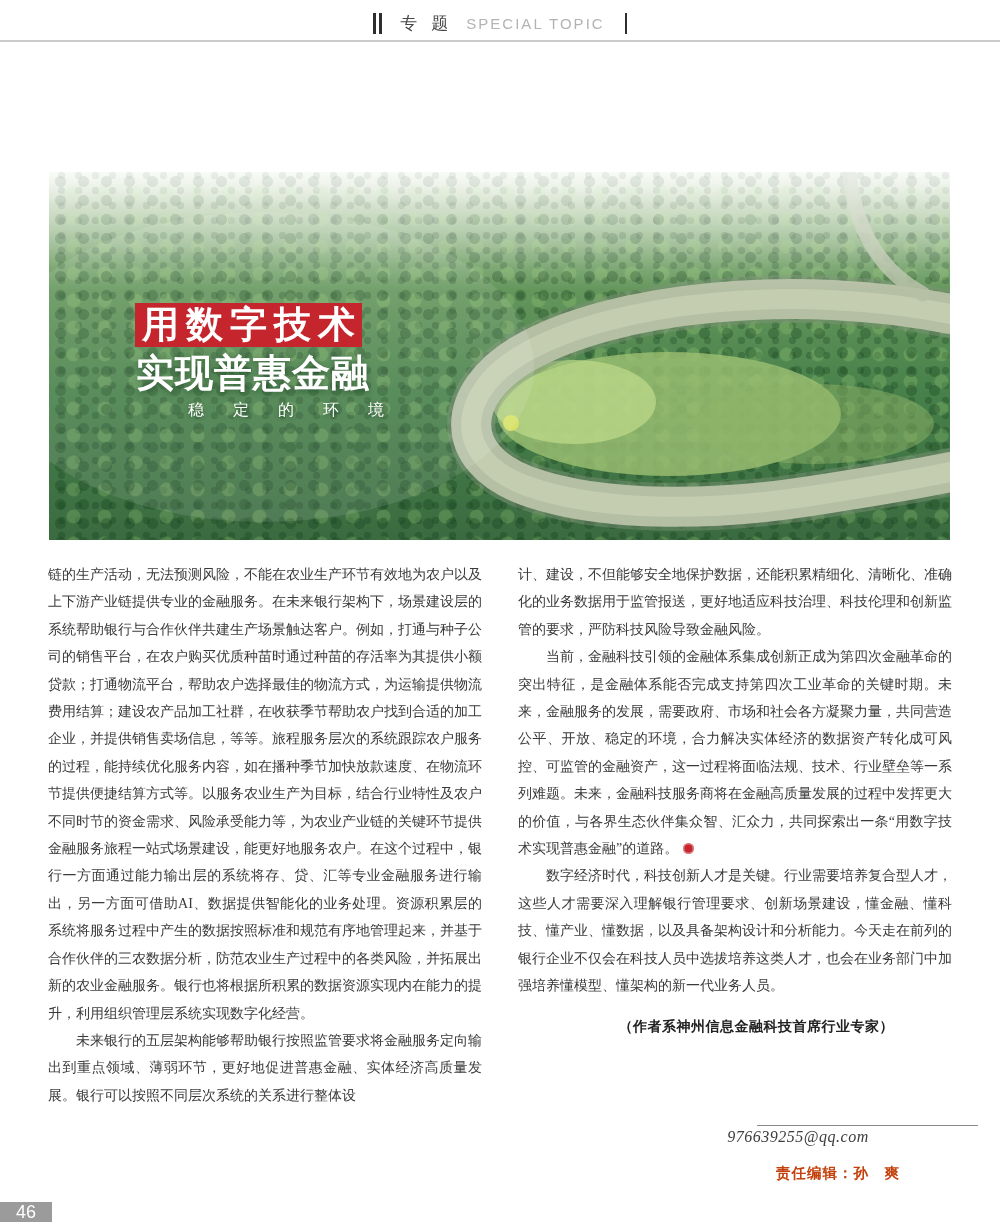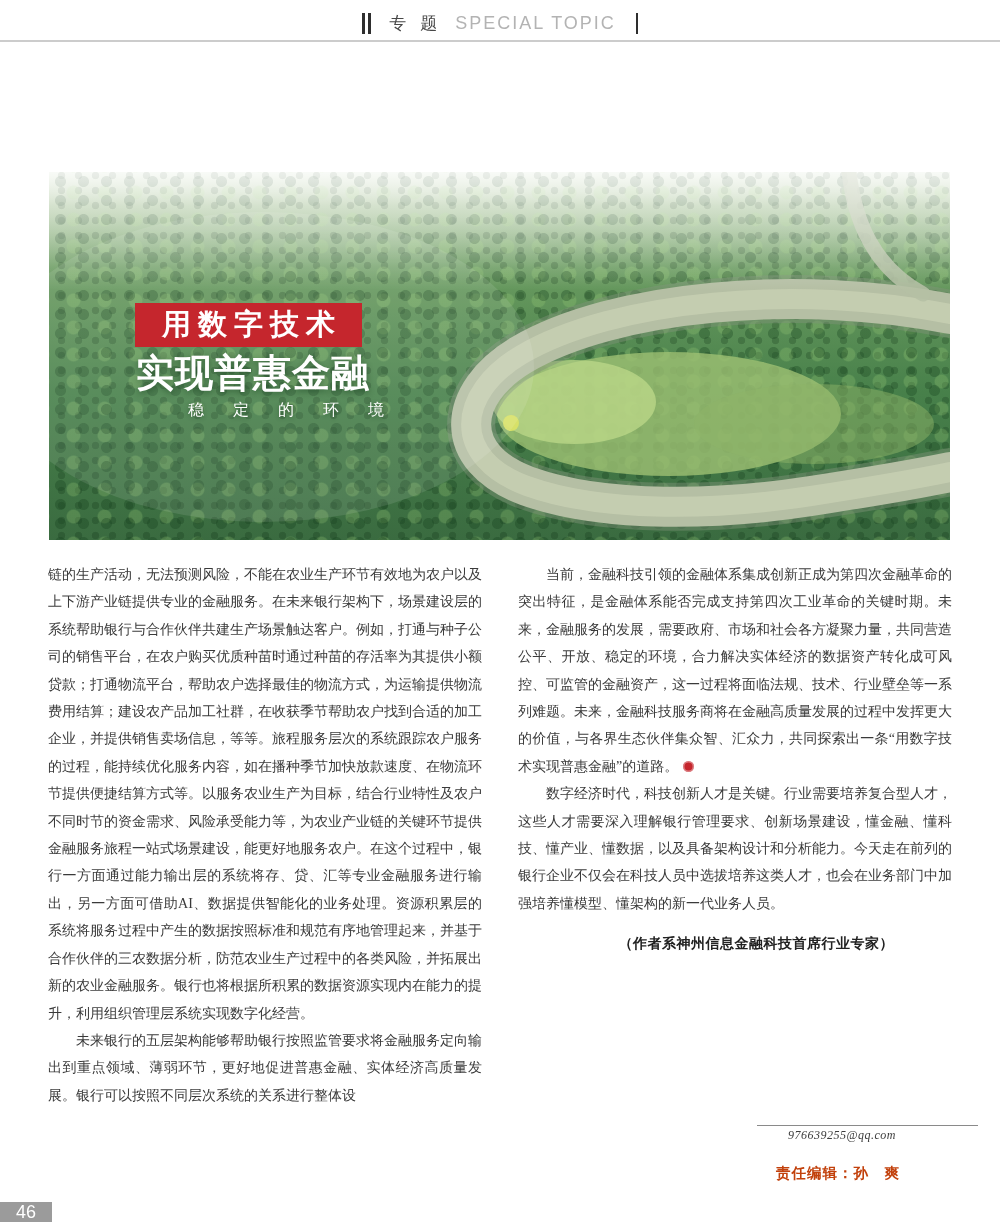--- a/index.html
+++ b/index.html
@@ -16,21 +16,21 @@
   }
   .dbar { display:flex; gap:3px; }
   .dbar i, .sbar i { display:block; width:3px; height:21px; background:#2e2e2e; }
   .sbar i { width:2px; }
   .topic-cn {
     font-family:"Liberation Sans","DejaVu Sans",sans-serif;
     font-size:17px; color:#474747; letter-spacing:14px; margin-left:4px;
   }
   .topic-en {
     font-family:"Liberation Sans","DejaVu Sans",sans-serif;
-    font-size:18px; color:#b3b3b3; letter-spacing:2px; margin-left:-10px; margin-right:6px;
+    font-size:15px; color:#b3b3b3; letter-spacing:2px; margin-left:-10px; margin-right:6px;
   }
   .top-rule { position:absolute; top:40px; left:0; width:1000px; height:2px; background:#cccccc; }
 
   
   .hero {
     position:absolute; left:49px; top:172px; width:901px; height:368px;
     background:linear-gradient(#e8efe2 0%, #a9c49a 9%, #6a9b60 26%, #47804a 60%, #3a6b40 100%);
     overflow:hidden;
   }
   .hero-texture {
@@ -40,21 +40,21 @@
       radial-gradient(circle, rgba(158,208,122,0.30) 0 30%, rgba(158,208,122,0) 37%),
       radial-gradient(circle, rgba(8,40,14,0.26) 0 30%, rgba(8,40,14,0) 36%);
     background-size:23px 19px, 31px 27px, 17px 15px;
     background-position:0 0, 9px 7px, 4px 11px;
   }
   .hero-svg { position:absolute; inset:0; width:100%; height:100%; }
   .hero-title1 {
     position:absolute; left:86px; top:131px; width:227px; height:44px;
     display:flex; align-items:center; justify-content:center;
     color:#ffffff; font-family:"Liberation Sans","DejaVu Sans",sans-serif;
-    font-weight:bold; font-size:29px; letter-spacing:7px; text-indent:7px;
+    font-weight:bold; font-size:37px; letter-spacing:7px; text-indent:7px;
   }
   .hero-title2 {
     position:absolute; left:87px; top:176px;
     color:#ffffff; font-family:Liberation Serif, serif;
     font-weight:bold; font-size:38px; letter-spacing:1px;
     text-shadow:0 2px 6px rgba(0,40,10,.45);
   }
   .hero-subtitle {
     position:absolute; left:139px; top:228px;
     color:#ffffff; font-family:"Liberation Sans","DejaVu Sans",sans-serif;
@@ -81,22 +81,22 @@
     font-weight:bold; color:#222; letter-spacing:.5px;
   }
 
   
   .editor-name {
     position:absolute; left:700px; top:1164px; width:200px; text-align:right;
     font-weight:bold; font-size:14.5px; color:#c2410c; letter-spacing:1px;
   }
   .editor-rule { position:absolute; left:757px; top:1125px; width:221px; height:1px; background:#8a8a8a; }
   .editor-email {
-    position:absolute; left:700px; top:1128px; width:196px; text-align:right;
-    font-style:italic; font-size:12px; color:#3c3c3c; letter-spacing:.5px;
+    position:absolute; left:700px; top:1128px; width:196px; text-align:center;
+    font-style:italic; font-size:16px; color:#3c3c3c; letter-spacing:.5px;
   }
 
   
   .page-num-box {
     position:absolute; left:0; top:1202px; width:52px; height:20px;
     background:#9b9b9b; display:flex; align-items:center; justify-content:center;
   }
   .page-num-box span {
     color:#ffffff; font-family:"Liberation Sans","DejaVu Sans",sans-serif; font-size:18px;
   }
@@ -148,20 +148,21 @@
     <div class="hero-title2">实现普惠金融</div>
     <div class="hero-subtitle">稳定的环境</div>
   </div>
 
   <div class="col col-left">
     <p>链的生产活动，无法预测风险，不能在农业生产环节有效地为农户以及上下游产业链提供专业的金融服务。在未来银行架构下，场景建设层的系统帮助银行与合作伙伴共建生产场景触达客户。例如，打通与种子公司的销售平台，在农户购买优质种苗时通过种苗的存活率为其提供小额贷款；打通物流平台，帮助农户选择最佳的物流方式，为运输提供物流费用结算；建设农产品加工社群，在收获季节帮助农户找到合适的加工企业，并提供销售卖场信息，等等。旅程服务层次的系统跟踪农户服务的过程，能持续优化服务内容，如在播种季节加快放款速度、在物流环节提供便捷结算方式等。以服务农业生产为目标，结合行业特性及农户不同时节的资金需求、风险承受能力等，为农业产业链的关键环节提供金融服务旅程一站式场景建设，能更好地服务农户。在这个过程中，银行一方面通过能力输出层的系统将存、贷、汇等专业金融服务进行输出，另一方面可借助AI、数据提供智能化的业务处理。资源积累层的系统将服务过程中产生的数据按照标准和规范有序地管理起来，并基于合作伙伴的三农数据分析，防范农业生产过程中的各类风险，并拓展出新的农业金融服务。银行也将根据所积累的数据资源实现内在能力的提升，利用组织管理层系统实现数字化经营。</p>
     <p class="indent">未来银行的五层架构能够帮助银行按照监管要求将金融服务定向输出到重点领域、薄弱环节，更好地促进普惠金融、实体经济高质量发展。银行可以按照不同层次系统的关系进行整体设</p>
   </div>
 
   <div class="col col-right">
+    <p>计、建设，不但能够安全地保护数据，还能积累精细化、清晰化、准确化的业务数据用于监管报送，更好地适应科技治理、科技伦理和创新监管的要求，严防科技风险导致金融风险。</p>
     <p class="indent"><span>当前，金融科技引领的金融体系集成创新正成为第四次金融革命的突出特征，是金融体系能否完成支持第四次工业革命的关键时期。未来，金融服务的发展，需要政府、市场和社会各方凝聚力量，共同营造公平、开放、稳定的环境，合力解决实体经济的数据资产转化成可风控、可监管的金融资产，这一过程将面临法规、技术、行业壁垒等一系列难题。未来，金融科技服务商将在金融高质量发展的过程中发挥更大的价值，与各界生态伙伴集众智、汇众力，共同探索出一条“用数字技术实现普惠金融”的道路。</span><span class="endmark"></span></p>
     <p class="indent">数字经济时代，科技创新人才是关键。行业需要培养复合型人才，这些人才需要深入理解银行管理要求、创新场景建设，懂金融、懂科技、懂产业、懂数据，以及具备架构设计和分析能力。今天走在前列的银行企业不仅会在科技人员中选拔培养这类人才，也会在业务部门中加强培养懂模型、懂架构的新一代业务人员。</p>
     <p class="author-note">（作者系神州信息金融科技首席行业专家）</p>
   </div>
 
   <div class="editor-name">责任编辑：孙　爽</div>
   <div class="editor-rule"></div>
   <div class="editor-email">976639255@qq.com</div>
 
   <div class="page-num-box">

